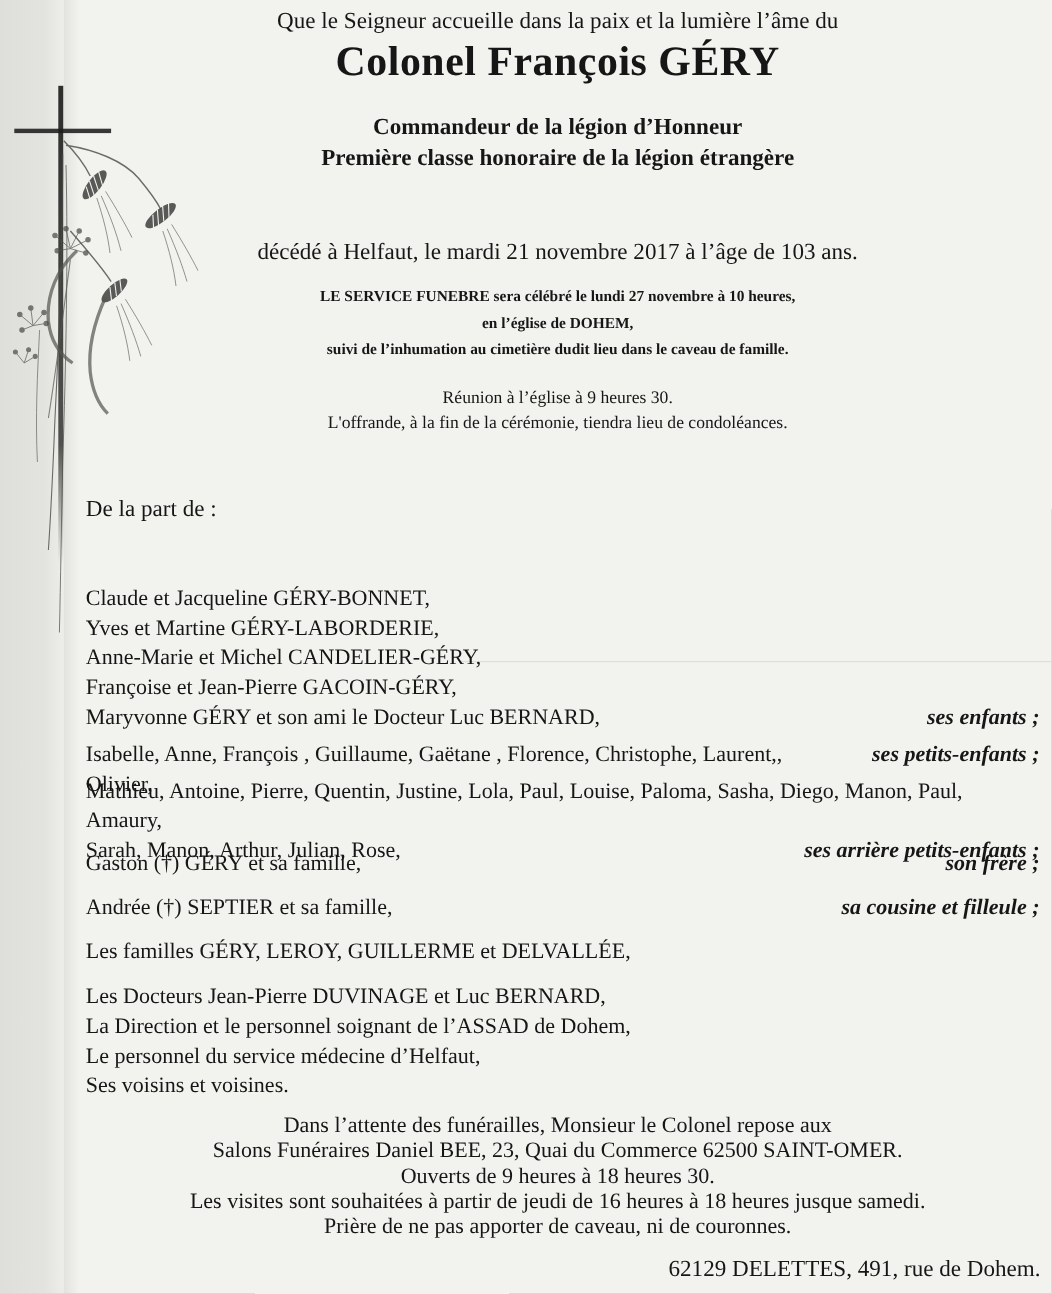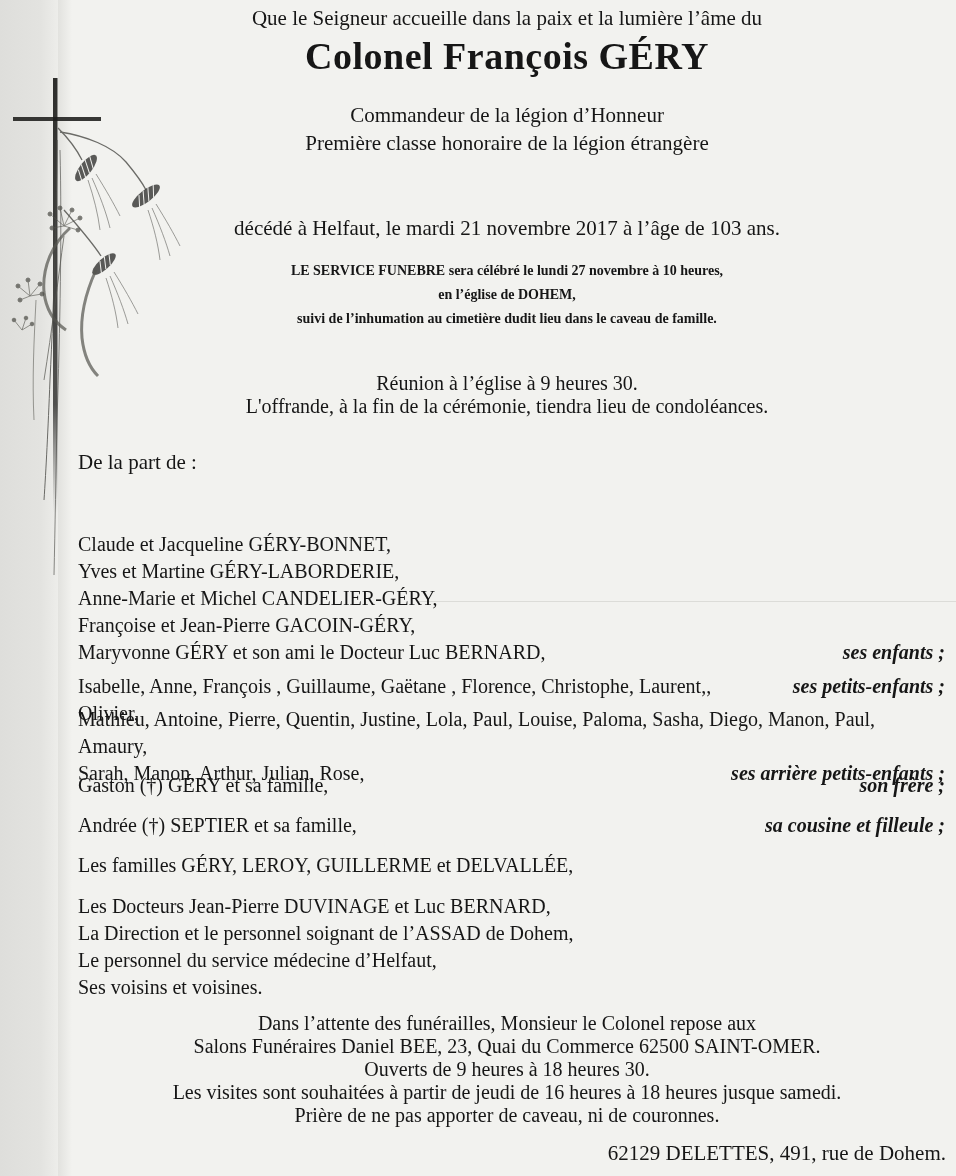--- a/index.html
+++ b/index.html
@@ -25,24 +25,24 @@
   .scan-line{
     position:absolute;top:601px;left:418px;right:0;height:1px;
     background:#dcdcd8;
   }
   .centered{
     position:absolute;left:58px;width:898px;
     text-align:center;
   }
   .invocation{top:6px;font-size:21px;}
   .title{top:34px;font-size:38px;font-weight:bold;letter-spacing:.5px;}
-  .honors{top:101px;font-size:21px;line-height:28px;}
+  .honors{top:101px;font-size:21px;line-height:28px;font-weight:bold;}
   .death{top:216px;font-size:21px;}
   .service{top:259px;font-size:14px;font-weight:bold;line-height:24px;}
-  .gathering{top:372px;font-size:20px;line-height:23px;}
+  .gathering{top:350px;font-size:16px;line-height:23px;}
   .repose{top:1012px;font-size:20px;line-height:23px;}
   .from-section-label{
     position:absolute;left:78px;top:450px;font-size:21px;
   }
   .fam{
     position:absolute;left:78px;right:11px;
     font-size:20px;line-height:27px;
   }
   .fam-row{display:flex;justify-content:space-between;align-items:baseline;}
   .relation{font-weight:bold;font-style:italic;white-space:nowrap;padding-left:20px;}

